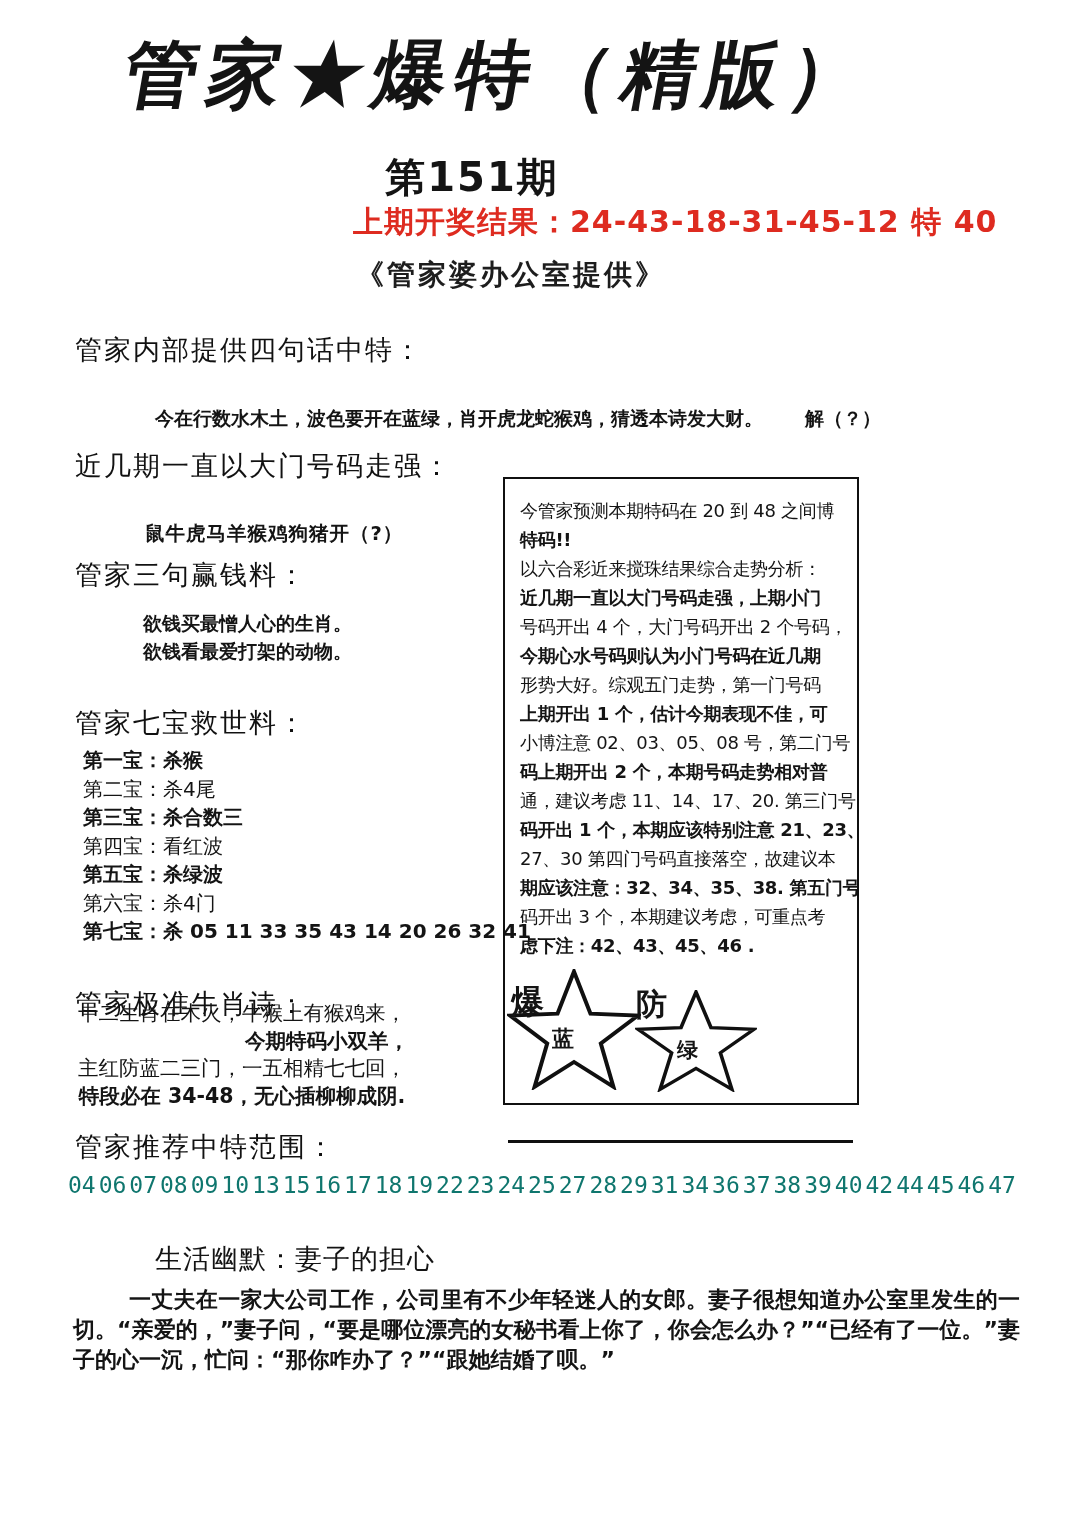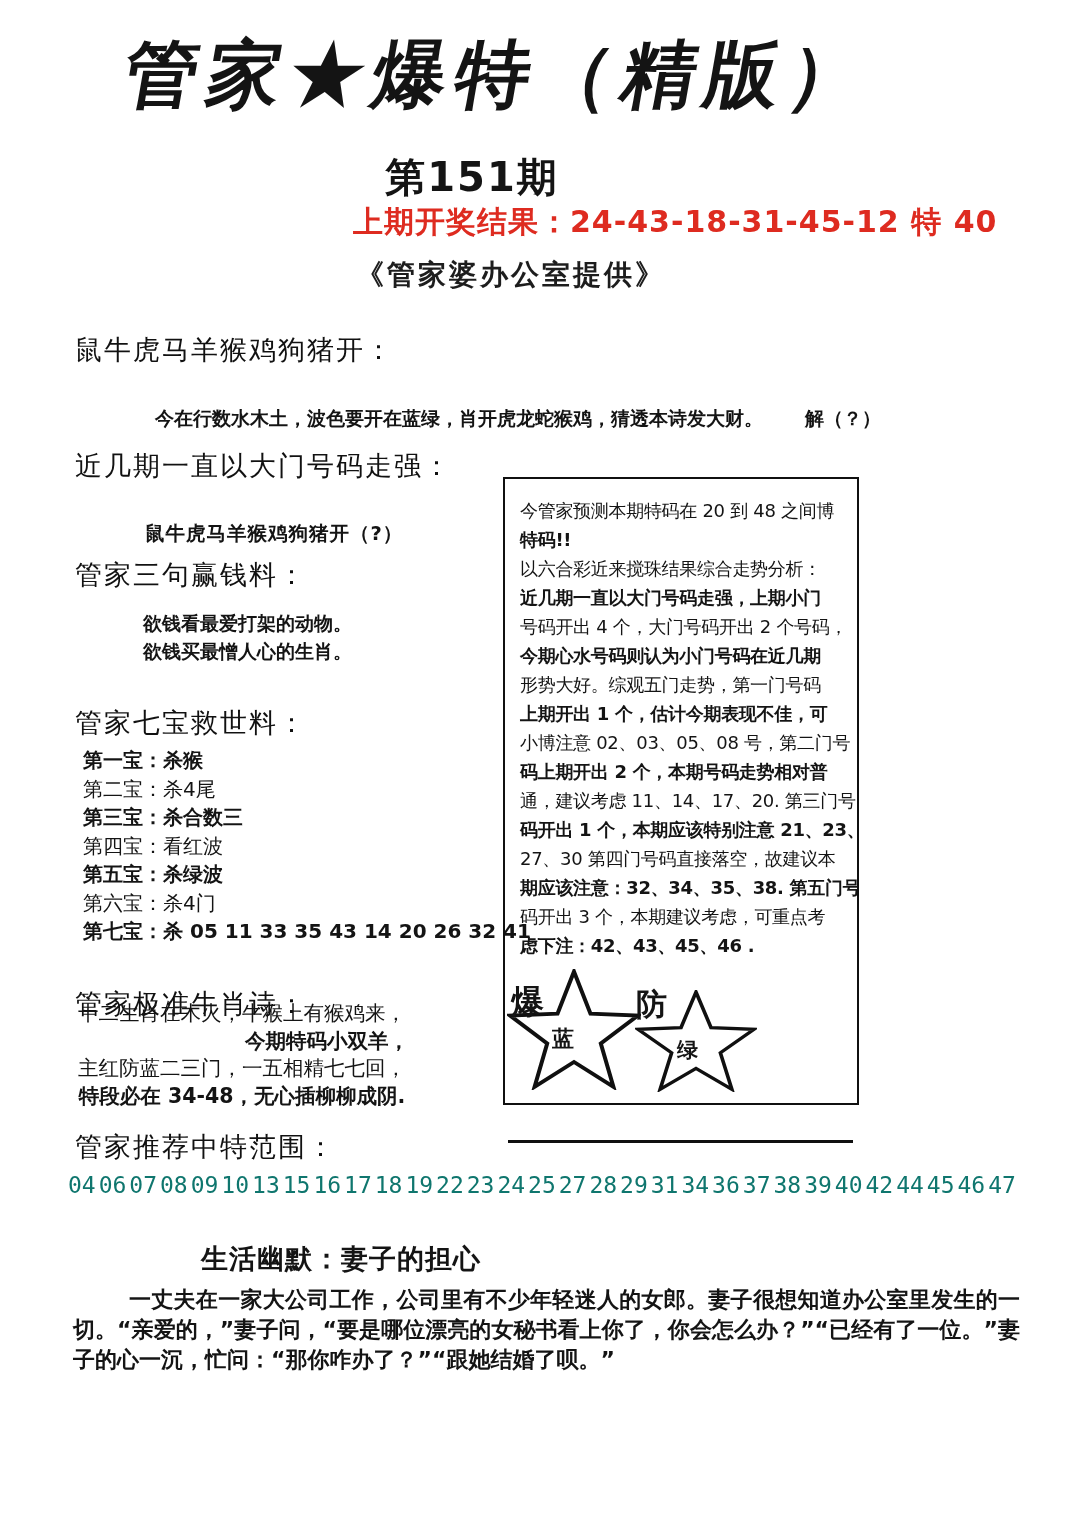--- a/index.html
+++ b/index.html
@@ -80,52 +80,52 @@
   .star1{left:2px;top:490px;width:134px;height:121px;}
   .star2{left:130px;top:511px;width:122px;height:102px;}
   .star-label{font-size:22px;font-weight:700;z-index:2;}
   .lbl-blue{left:47px;top:545px;}
   .lbl-green{left:172px;top:557px;font-size:21px;}
   .bottom-line{left:508px;top:1140px;width:345px;height:3px;background:#101010;}
   
   .humor-h{
     left:155px;top:1241px;
     font-family:"DejaVu Serif","Liberation Serif",serif;
-    font-size:27px;font-weight:700;letter-spacing:1px;white-space:nowrap;margin-left:46px;
+    font-size:27px;font-weight:400;letter-spacing:1px;white-space:nowrap;
   }
   .humor-p{
     left:73px;top:1285px;width:947px;
     font-size:22px;font-weight:600;line-height:30px;
     text-indent:56px;text-align:justify;
   }
 </style>
 </head>
 <body>
 
 <div class="page">
 
   <div class="abs title">管家★爆特（精版）</div>
   <div class="abs issue">第151期</div>
   <div class="abs result">上期开奖结果：24-43-18-31-45-12 特 40</div>
   <div class="abs subtitle">《管家婆办公室提供》</div>
 
-  <div class="abs sec-h" style="left:75px;top:332px;">鼠牛虎马羊猴鸡狗猪开：</div>
+  <div class="abs sec-h" style="left:75px;top:332px;">管家内部提供四句话中特：</div>
   <div class="abs bold-line" style="left:155px;top:406px;">
     <span>今在行数水木土，波色要开在蓝绿，肖开虎龙蛇猴鸡，猜透本诗发大财。</span><span class="four-answer">解（？）</span>
   </div>
 
   <div class="abs sec-h" style="left:75px;top:448px;">近几期一直以大门号码走强：</div>
   <div class="abs nine-line" style="left:145px;top:520px;">鼠牛虎马羊猴鸡狗猪开（?）</div>
 
   <div class="abs sec-h" style="left:75px;top:557px;">管家三句赢钱料：</div>
   <div class="abs tips" style="left:143px;top:609px;">
 
+      <div class="tip heavy">欲钱买最憎人心的生肖。</div>
+
       <div class="tip">欲钱看最爱打架的动物。</div>
-
-      <div class="tip heavy">欲钱买最憎人心的生肖。</div>
 
     </div>
 
   <div class="abs sec-h" style="left:75px;top:705px;">管家七宝救世料：</div>
   <div class="abs treasures" style="left:83px;top:746px;">
 
       <div class="t-row bold">
         <span>第一宝：</span><span>杀猴</span>
       </div>
 

